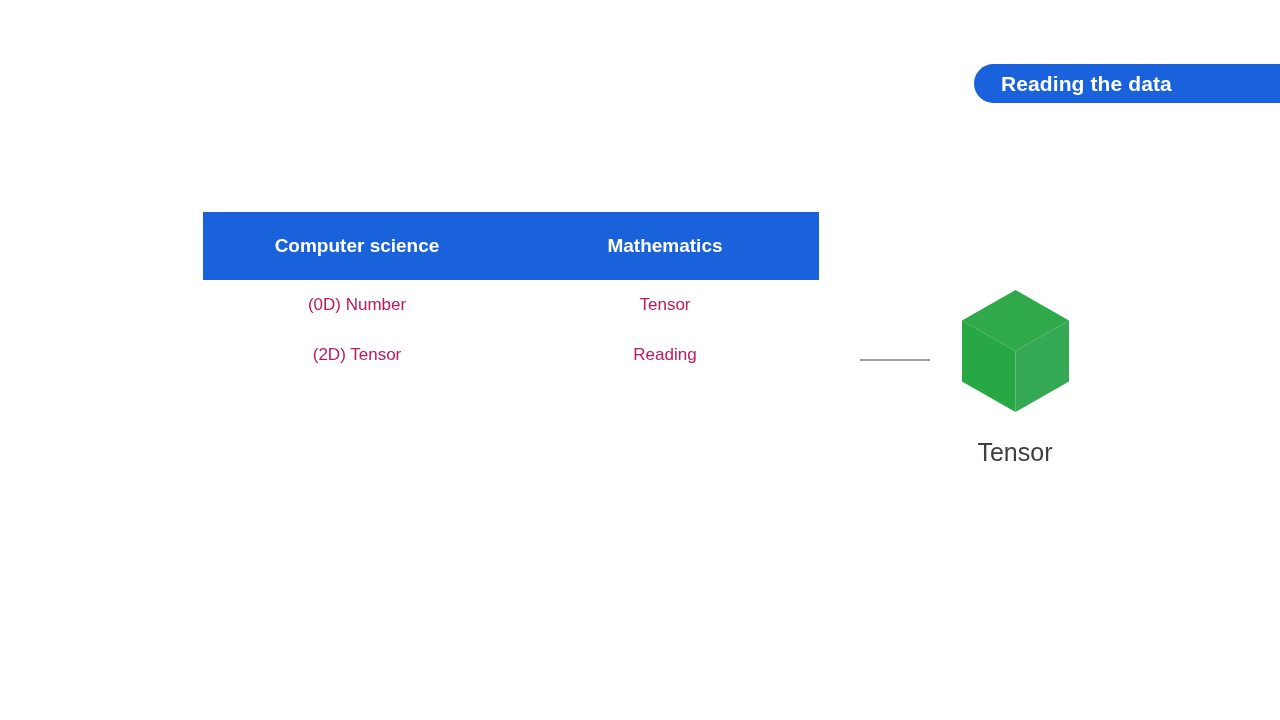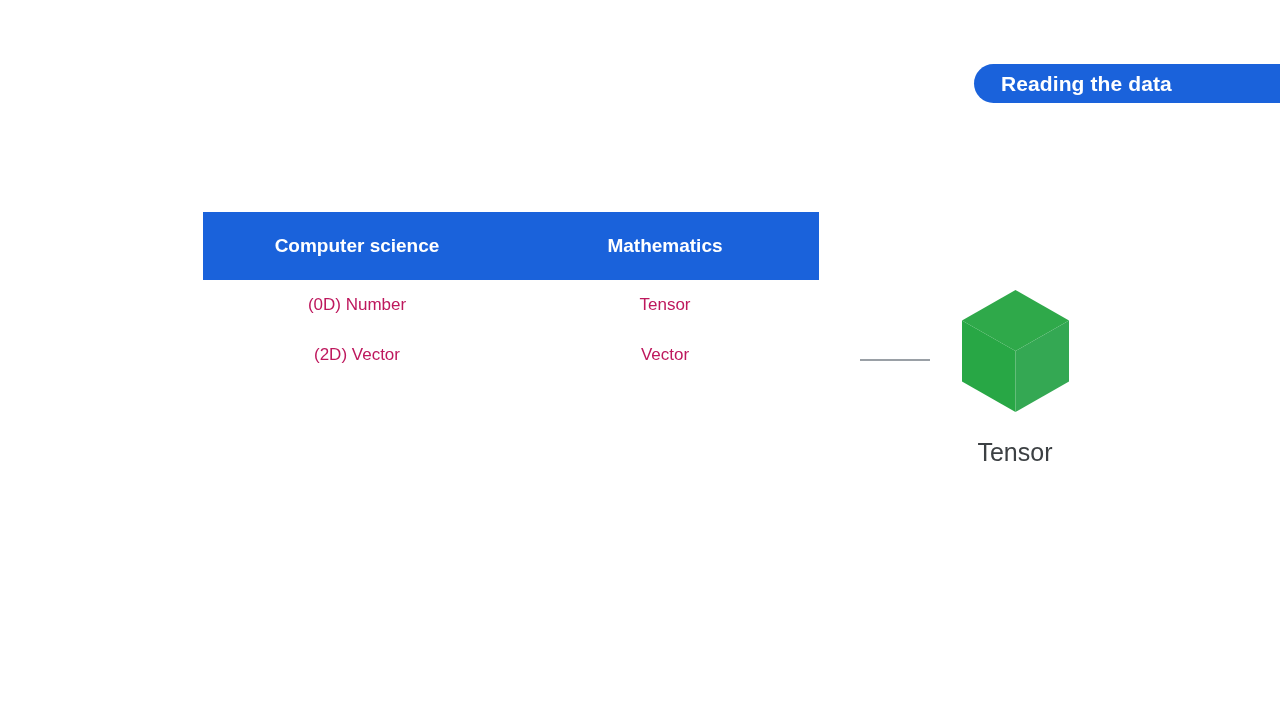--- a/index.html
+++ b/index.html
@@ -128,22 +128,22 @@
           <th>Computer science</th>
           <th>Mathematics</th>
         </tr>
       </thead>
       <tbody>
         <tr class="row-odd">
           <td>(0D) Number</td>
           <td>Tensor</td>
         </tr>
         <tr class="row-odd">
-          <td>(2D) Vector</td>
-          <td>Vector</td>
+          <td>(2D) Tensor</td>
+          <td>Reading</td>
         </tr>
       </tbody>
     </table>
   </div>
 
   <div class="connector"></div>
 
   <div class="tensor-group">
     <svg class="cube-icon" width="113" height="126" viewBox="0 0 113 126">
 

